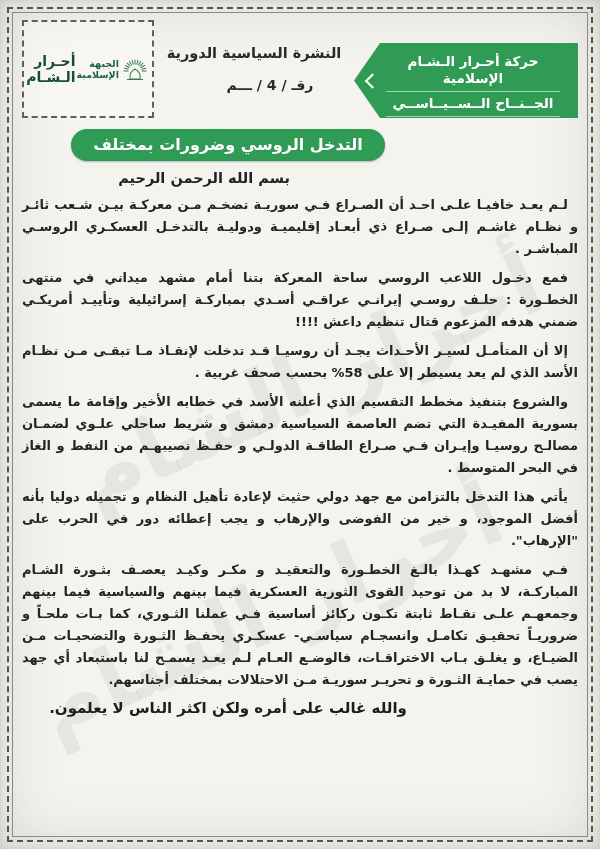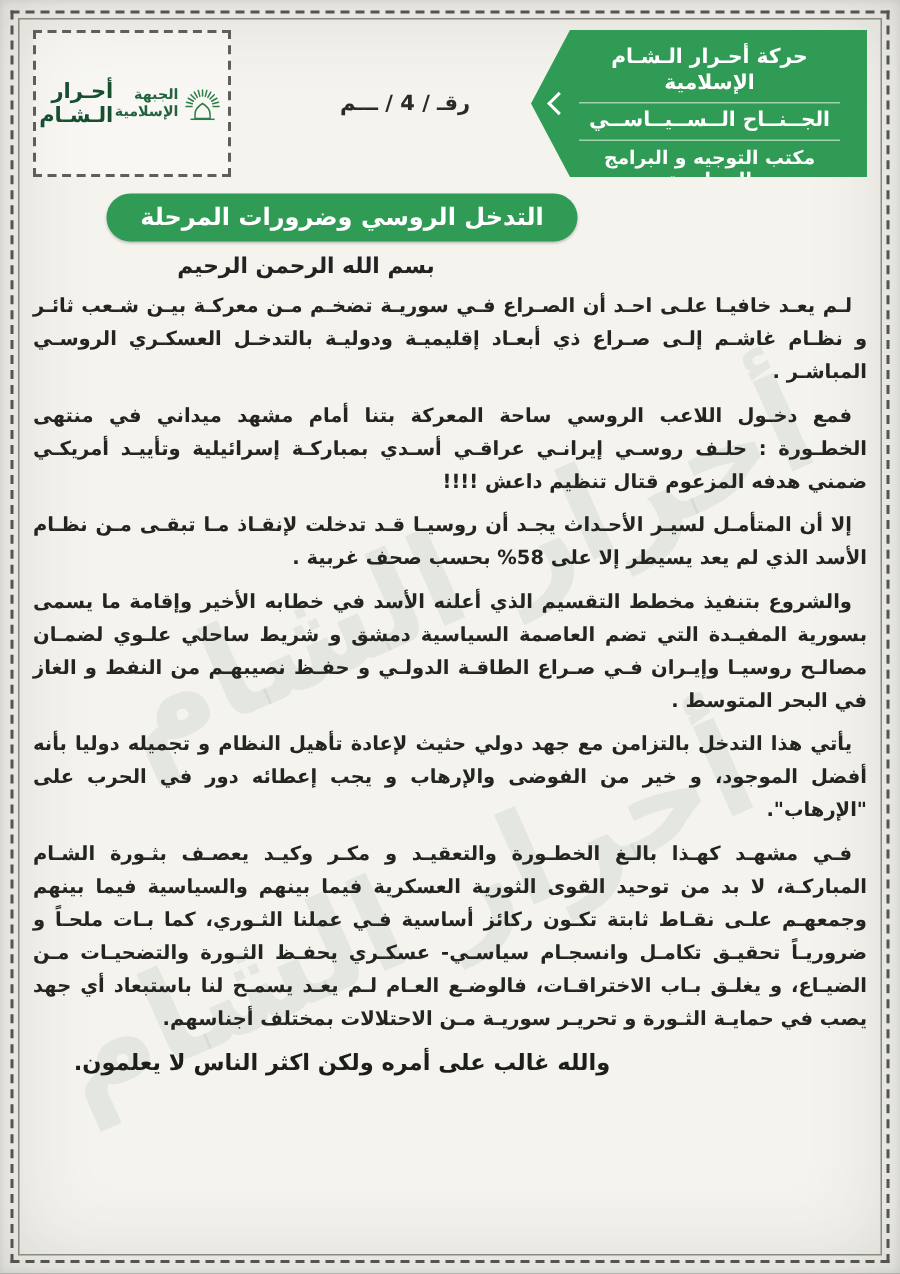--- a/index.html
+++ b/index.html
@@ -19,21 +19,21 @@
   .wm1 { top:330px; left:60px; }
   .wm2 { top:560px; left:20px; }
   .content { position:absolute; inset:18px 22px; direction:rtl; z-index:1; }
 
   
   .header { display:flex; align-items:stretch; gap:8px; height:98px; margin-top:2px; }
   .banner {
     position:relative; width:224px; background:#2f9b55; color:#fff;
     clip-path:polygon(26px 0, 100% 0, 100% 100%, 26px 100%, 0 50%);
     display:flex; flex-direction:column; justify-content:space-between;
-    padding:7px 18px 7px 32px; text-align:center;
+    padding:7px 18px 7px 32px; text-align:center;margin-top:23px;
   }
   .banner-chevron {
     position:absolute; left:13px; top:50%; width:11px; height:11px;
     border-left:2px solid #fff; border-bottom:2px solid #fff;
     transform:translateY(-50%) rotate(45deg);
   }
   .banner-row { font-weight:bold; line-height:1.25; padding:3px 0 4px; }
   .banner-row.r1 { font-size:13.5px; border-bottom:1px solid rgba(255,255,255,0.55); }
   .banner-row.r2 { font-size:13.5px; border-bottom:1px solid rgba(255,255,255,0.55); letter-spacing:1px; }
   .banner-row.r3 { font-size:12.5px; }
@@ -86,20 +86,21 @@
 
     <div class="header">
       <div class="banner">
         <span class="banner-chevron"></span>
         <div class="banner-row r1">حركة أحـرار الـشـام الإسلامية</div>
         <div class="banner-row r2">الجــنــاح الــســيــاســي</div>
         <div class="banner-row r3">مكتب التوجيه و البرامج السياسية</div>
       </div>
 
       <div class="bulletin">
+        <div class="bulletin-title">النشرة السياسية الدورية</div>
         <div class="bulletin-number">رقـ / 4 / ـــم</div>
       </div>
 
       <div class="logobox">
         <svg class="emblem" viewBox="0 0 60 56" aria-hidden="true">
           <g stroke="#2e7d46" stroke-width="2" fill="none" stroke-linecap="round">
             <line x1="8" y1="32" x2="16" y2="32"></line>
             <line x1="8.7" y1="26.3" x2="16.5" y2="28.4"></line>
             <line x1="10.9" y1="21" x2="17.9" y2="25"></line>
             <line x1="14.4" y1="16.4" x2="20.1" y2="22.1"></line>
@@ -115,21 +116,21 @@
           </g>
           <path d="M20 48 L20 42 Q20 34 30 28 Q40 34 40 42 L40 48 Z" fill="none" stroke="#2e7d46" stroke-width="2"></path>
           <line x1="14" y1="49" x2="46" y2="49" stroke="#2e7d46" stroke-width="2"></line>
         </svg>
         <div class="logo-small">الجبهة الإسلامية</div>
         <div class="logo-name">أحـرار الـشـام</div>
       </div>
     </div>
 
     <div class="title-row">
-      <div class="title-box">التدخل الروسي وضرورات المرحلة</div>
+      <div class="title-box">التدخل الروسي وضرورات بمختلف</div>
     </div>
 
     <div class="basmala">بسم الله الرحمن الرحيم</div>
 
     <div class="bodytext">
       <p>لـم يعـد خافيـا علـى احـد أن الصـراع فـي سوريـة تضخـم مـن معركـة بيـن شـعب ثائـر و نظـام غاشـم إلـى صـراع ذي أبعـاد إقليميـة ودوليـة بالتدخـل العسكـري الروسـي المباشـر .</p>
       <p>فمع دخـول اللاعب الروسي ساحة المعركة بتنا أمام مشهد ميداني في منتهى الخطـورة : حلـف روسـي إيرانـي عراقـي أسـدي بمباركـة إسرائيلية وتأييـد أمريكـي ضمني هدفه المزعوم قتال تنظيم داعش !!!!</p>
       <p>إلا أن المتأمـل لسيـر الأحـداث يجـد أن روسيـا قـد تدخلت لإنقـاذ مـا تبقـى مـن نظـام الأسد الذي لم يعد يسيطر إلا على 58% بحسب صحف غربية .</p>
       <p>والشروع بتنفيذ مخطط التقسيم الذي أعلنه الأسد في خطابه الأخير وإقامة ما يسمى بسورية المفيـدة التي تضم العاصمة السياسية دمشق و شريط ساحلي علـوي لضمـان مصالـح روسيـا وإيـران فـي صـراع الطاقـة الدولـي و حفـظ نصيبهـم من النفط و الغاز في البحر المتوسط .</p>
       <p>يأتي هذا التدخل بالتزامن مع جهد دولي حثيث لإعادة تأهيل النظام و تجميله دوليا بأنه أفضل الموجود، و خير من الفوضى والإرهاب و يجب إعطائه دور في الحرب على "الإرهاب".</p>

